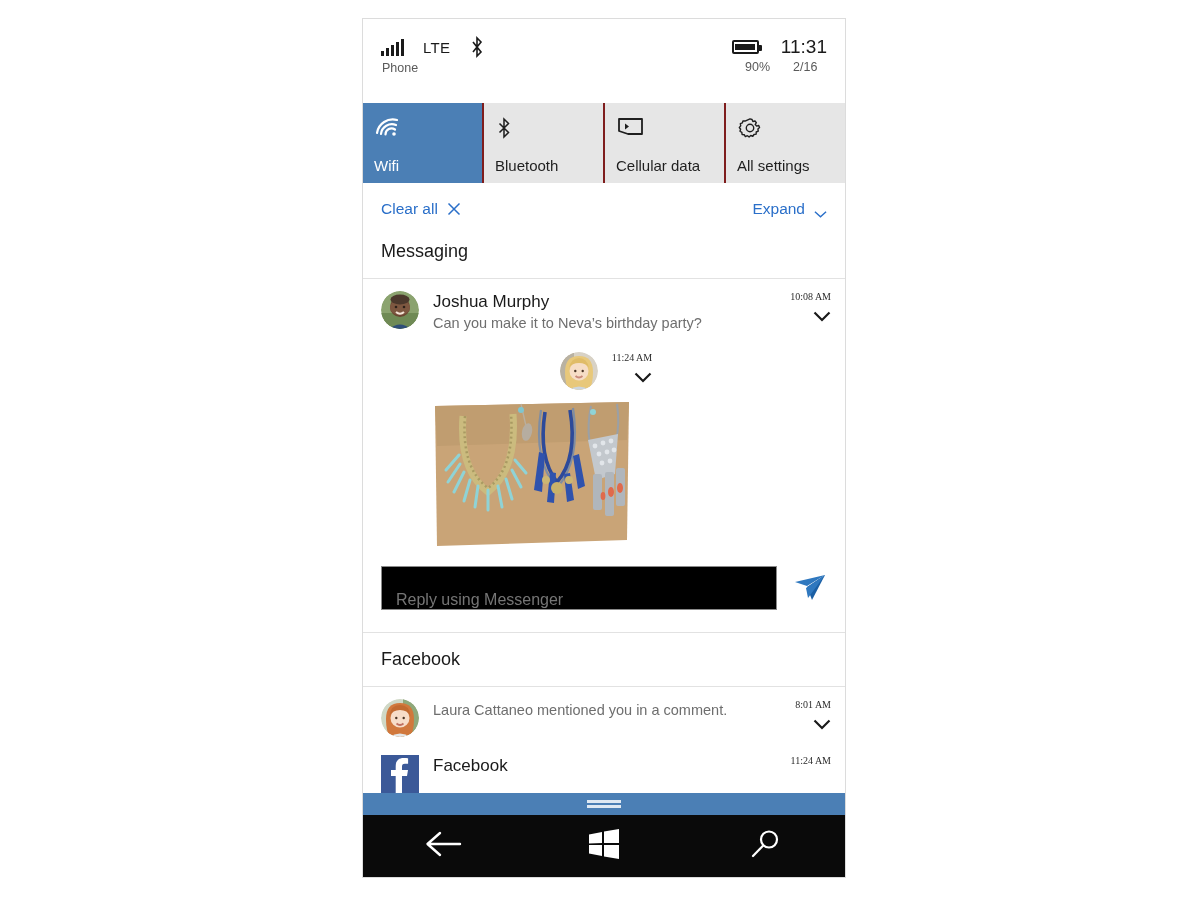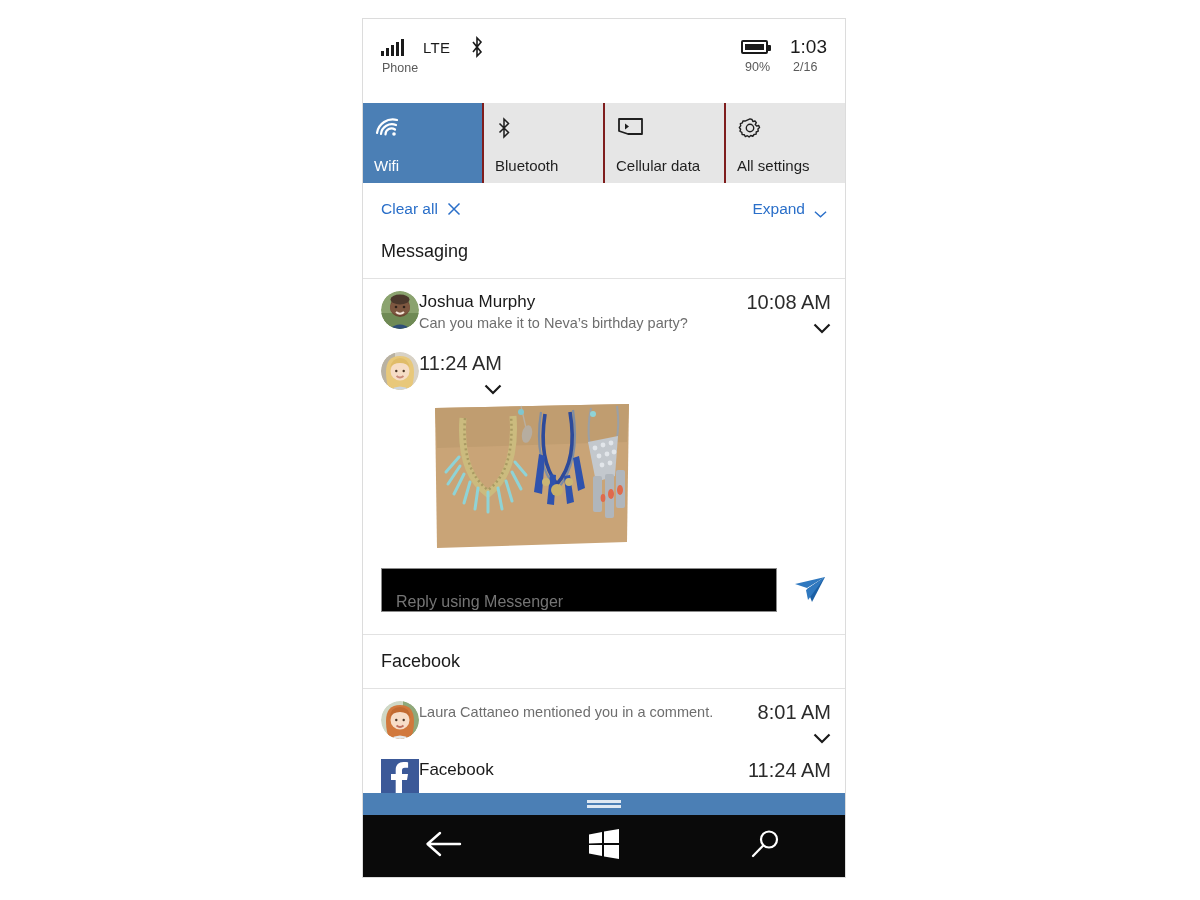--- a/index.html
+++ b/index.html
@@ -104,31 +104,33 @@
   .body { flex: 1 1 auto; overflow: hidden; background: #ffffff; position: relative; }
   .group-header {
     font-size: 18px; color: #1a1a1a; padding: 6px 18px 16px 18px;
     border-bottom: 1px solid #e2e2e2;
   }
   .group-header.tight { padding-top: 16px; }
 
   .notif {
     display: flex;
     padding: 12px 14px 6px 18px;
+    gap: 14px;
     align-items: flex-start;
     cursor: pointer;
+    justify-content: center;
   }
   .avatar { width: 38px; height: 38px; border-radius: 50%; flex: 0 0 auto; overflow: hidden; position: relative; }
   .avatar svg { display: block; }
   .sq-icon { width: 38px; height: 38px; flex: 0 0 auto; }
   .notif-main { flex: 1 1 auto; min-width: 0; }
   .notif-title { font-size: 17px; color: #1a1a1a; line-height: 1.25; }
   .notif-body { font-size: 14.5px; color: #6e6e6e; line-height: 1.35; margin-top: 2px; }
   .notif-right { display: flex; flex-direction: column; align-items: flex-end; gap: 6px; flex: 0 0 auto; }
-  .notif-time { font-size: 20px; color: #2b2b2b; }
+  .notif-time { font-size: 10px; color: #2b2b2b; font-family: Liberation Serif, serif; }
   .chev-lg { width: 18px; height: 11px; cursor: pointer; }
 
   .notif-image-wrap { padding: 4px 0 0 70px; }
   .notif-image { width: 198px; height: 148px; display: block; }
 
   .reply-row {
     display: flex; align-items: center; gap: 16px;
     padding: 18px 18px 22px 18px;
   }
   .reply-box {
@@ -186,21 +188,21 @@
           </span>
         </div>
         <div class="status-sub">Phone</div>
       </div>
 
       <div class="status-right">
         <div class="status-right-row">
           <span class="battery">
             <span class="battery-fill"></span>
           </span>
-          <span class="clock">1:03</span>
+          <span class="clock">11:31</span>
         </div>
         <div class="status-right-sub">
           <span class="pct">90%</span>
           <span class="date">2/16</span>
         </div>
       </div>
     </div>
 
     <div class="tiles">
 

